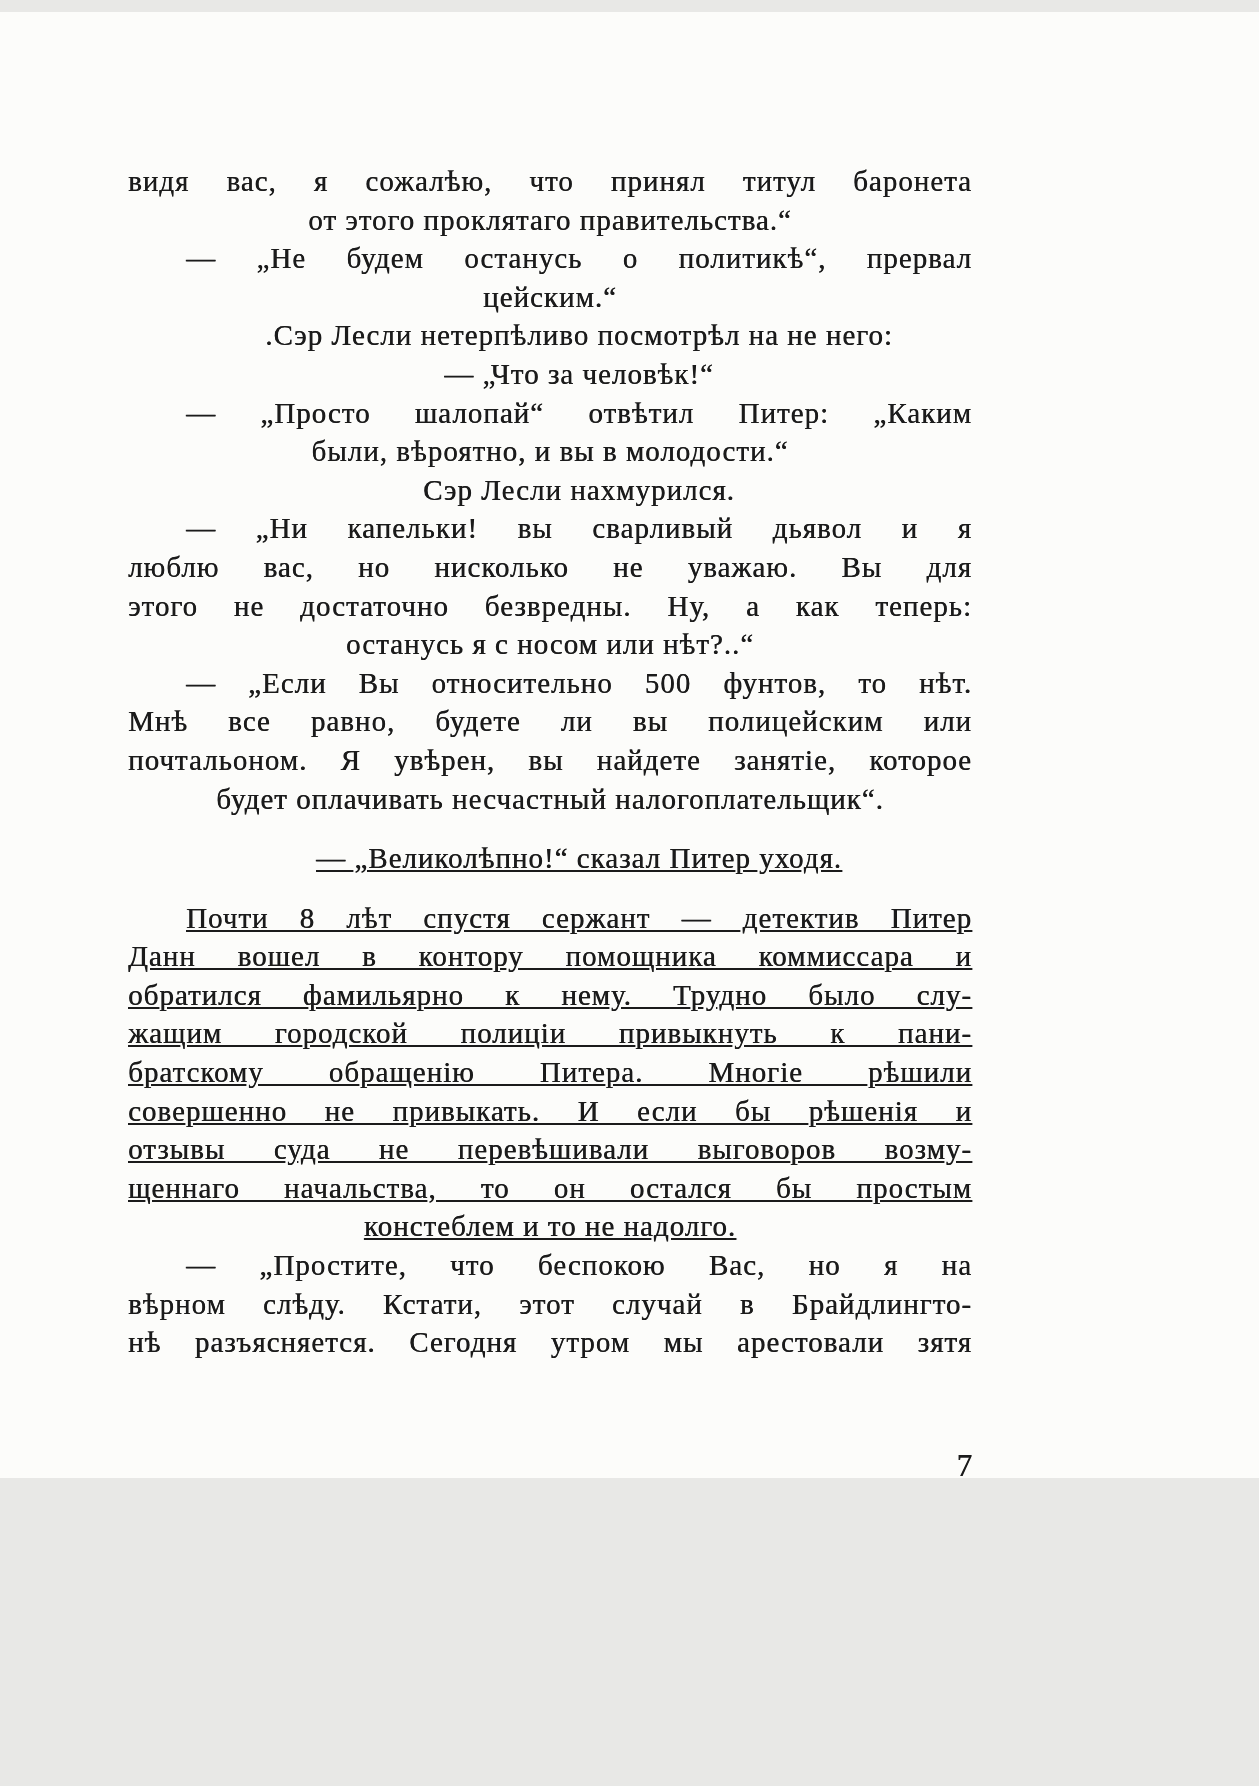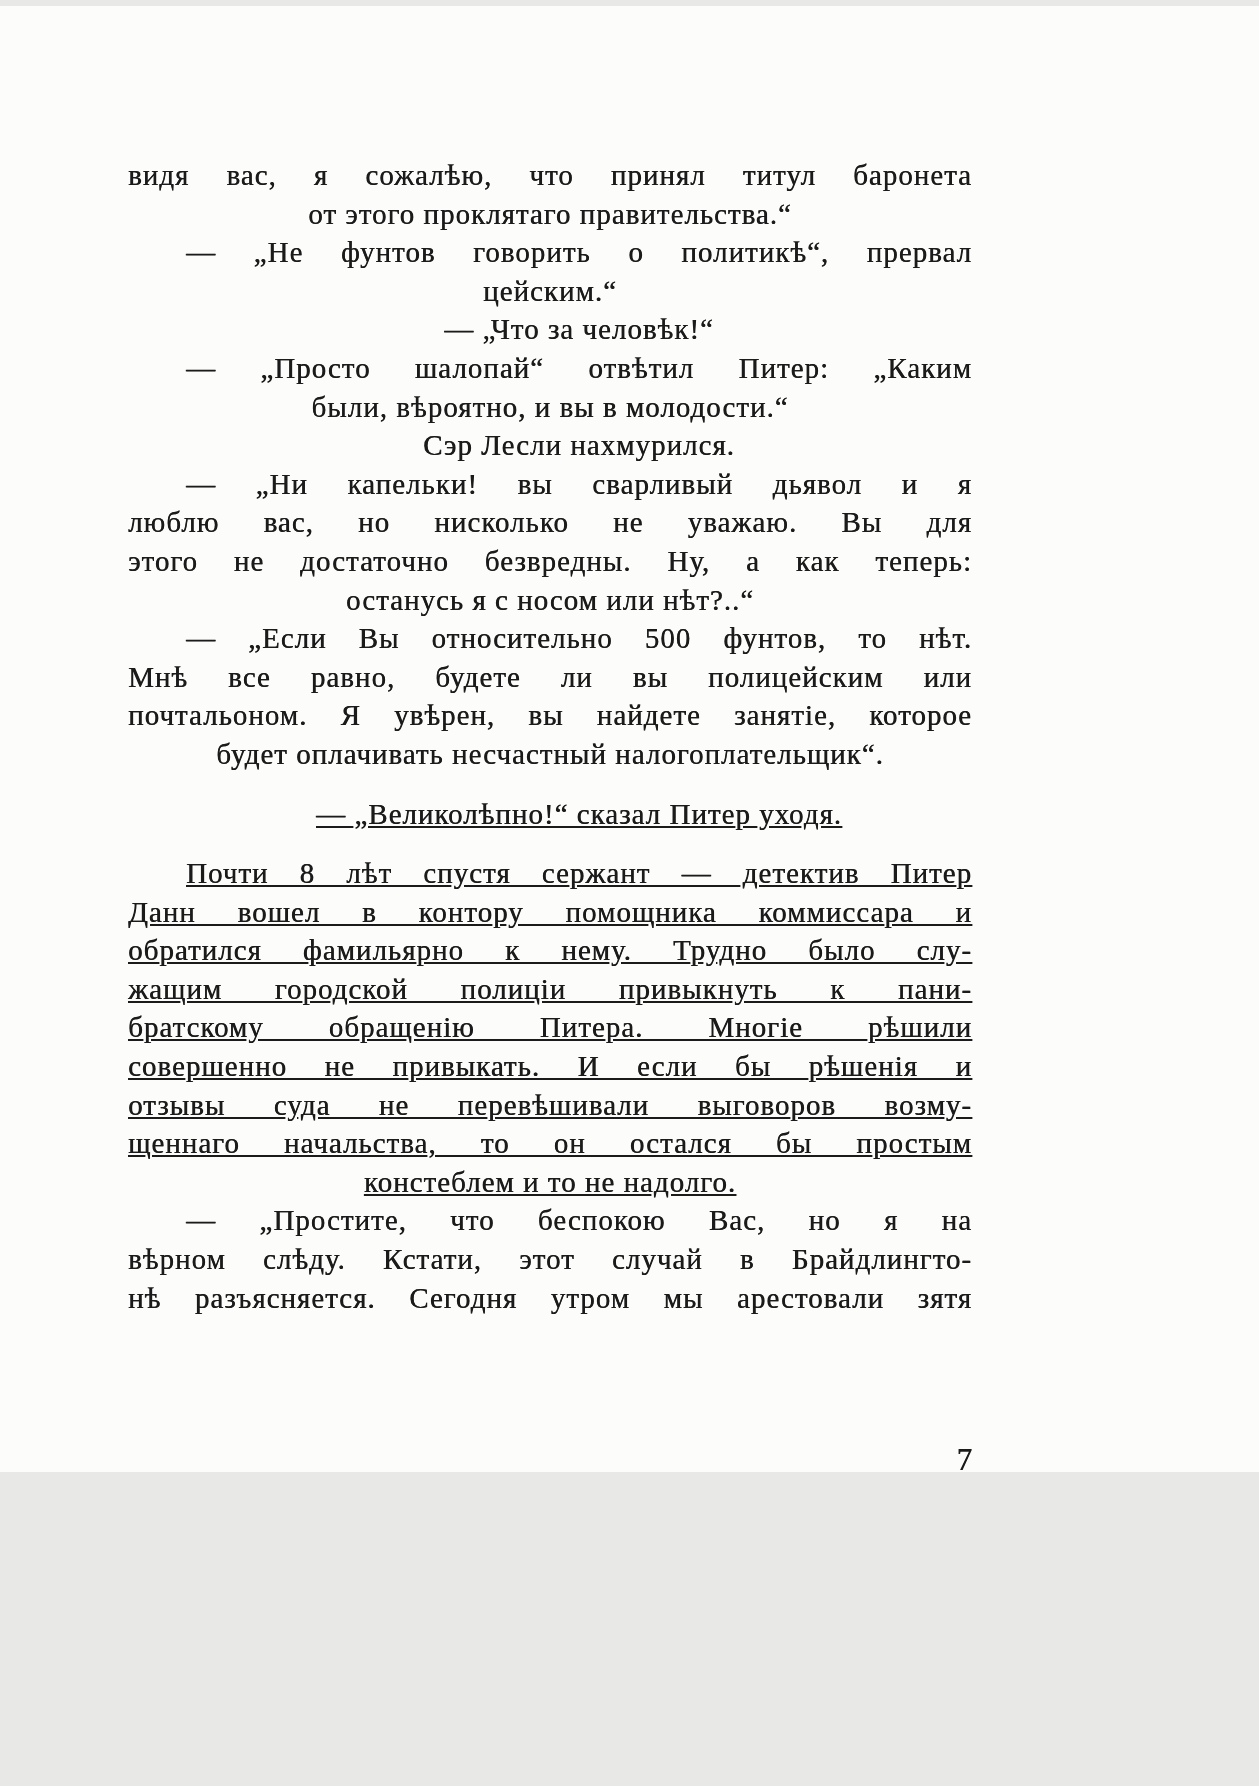--- a/index.html
+++ b/index.html
@@ -1,19 +1,19 @@
 <!DOCTYPE html>
 <html><head>
 <meta charset="utf-8">
 <style>
   html,body{margin:0;padding:0;background:#e8e8e6;}
   .page{
     position:relative;
     width:1259px;height:1466px;
-    margin:6px auto;
+    margin:12px auto;
     background:#fcfcfa;
     font-family:"Liberation Serif","DejaVu Serif",serif;
     color:#1b1b1b;
     overflow:hidden;
   }
   .textblock{
     position:absolute;
     left:128px;top:150px;width:844px;
     font-size:29px;
     line-height:38.6px;
@@ -47,24 +47,27 @@
 
 <div class="page">
   <div class="textblock">
 
     <div class="paragraph">
       <div class="ln j">видя вас, я сожалѣю, что принял титул баронета</div>
       <div class="ln">от этого проклятаго правительства.“</div>
     </div>
 
     <div class="paragraph">
-      <div class="ln j ind">— „Не фунтов говорить о политикѣ“, прервал</div>
+      <div class="ln j ind">— „Не будем останусь о политикѣ“, прервал</div>
       <div class="ln">цейским.“</div>
     </div>
 
+    <div class="paragraph">
+      <div class="ln ind">.Сэр Лесли нетерпѣливо посмотрѣл на не него:</div>
+    </div>
 
     <div class="paragraph">
       <div class="ln ind">— „Что за человѣк!“</div>
     </div>
 
     <div class="paragraph">
       <div class="ln j ind">— „Просто шалопай“ отвѣтил Питер: „Каким</div>
       <div class="ln">были, вѣроятно, и вы в молодости.“</div>
     </div>
 

